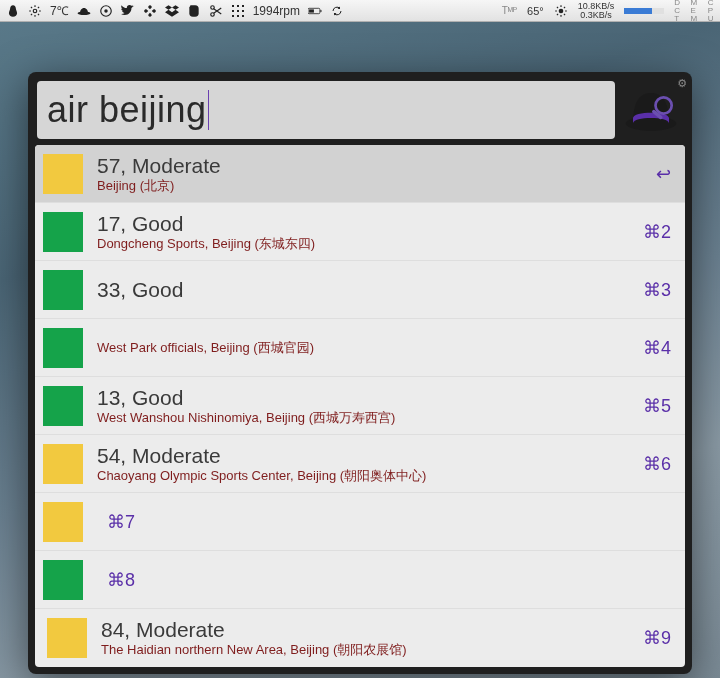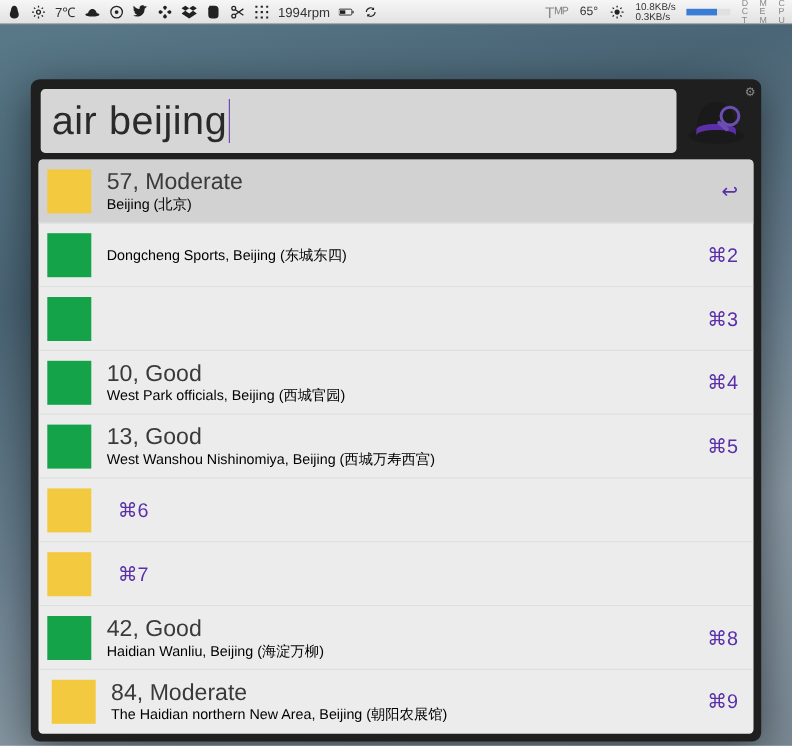--- a/index.html
+++ b/index.html
@@ -18,21 +18,21 @@
     align-items: center;
     justify-content: space-between;
     font-size: 12px;
     color: #333;
     padding: 0 6px;
   }
   .menubar-left, .menubar-right { display: flex; align-items: center; gap: 8px; }
   .menubar-right { gap: 10px; font-size: 11px; }
   .menubar .ico { width: 14px; height: 14px; display: inline-flex; align-items: center; justify-content: center; }
   .menubar .txt { white-space: nowrap; }
-  .netstack { display:flex; flex-direction:column; line-height:9px; font-size:9px; text-align:left;}
+  .netstack { display:flex; flex-direction:column; line-height:9px; font-size:9px; text-align:center;}
   .bluebar { width:40px; height:6px; background:linear-gradient(90deg,#3a7bd5 70%,#e0e0e0 70%); margin-top:1px;}
   .minicol { display:flex; flex-direction:column; line-height:8px; font-size:8px; color:#888; letter-spacing:0.5px;}
 
   
   .alfred {
     position: absolute;
     top: 72px;
     left: 28px;
     width: 664px;
     background: #1f1f1f;
@@ -85,21 +85,21 @@
   }
   .result:last-child { border-bottom: none; padding-left: 12px; }
   .result.selected { background: #d2d2d2; }
   .swatch {
     width: 40px; height: 40px; flex: 0 0 40px; margin-right: 14px;
   }
   .swatch.green { background: #15a34a; }
   .swatch.yellow { background: #f2c93f; }
   .lines { flex: 1; min-width: 0; }
   .title-line { font-size: 21px; color: #3a3a3a; line-height: 1.1; font-weight: 400;}
-  .sub-line { font-size: 13px; color: #000000; line-height: 1.2; margin-top:1px; white-space: nowrap; overflow:hidden; text-overflow:ellipsis;}
+  .sub-line { font-size: 13px; color: #7f1d1d; line-height: 1.2; margin-top:1px; white-space: nowrap; overflow:hidden; text-overflow:ellipsis;}
   .shortcut { color: #5a2fa8; font-size: 18px; font-weight: 400; flex:0 0 auto; margin-left:10px;}
   .shortcut.enter { font-size: 18px; }
 </style>
 </head>
 <body>
 
 <div class="menubar">
   <div class="menubar-left">
     <span class="ico">
       <svg viewBox="0 0 24 24" width="14" height="14">
@@ -176,21 +176,21 @@
         </svg>
     </span>
     <span class="ico">
       <svg viewBox="0 0 24 24" width="12" height="12">
           <path fill="none" stroke="#222" stroke-width="2" d="M4 12a8 8 0 0 1 14-5M20 12a8 8 0 0 1-14 5"></path>
           <path fill="#222" d="M18 3v5h-5zM6 21v-5h5z"></path>
         </svg>
     </span>
   </div>
   <div class="menubar-right">
-    <span class="txt" style="font-size:14px;color:#888">Tᴹᴾ</span>
+    <span class="txt" style="font-size:10px;color:#888">Tᴹᴾ</span>
     <span class="txt">65°</span>
     <span class="ico">
       <svg viewBox="0 0 24 24" width="14" height="14">
           <circle cx="12" cy="12" r="4" fill="#222"></circle>
           <g stroke="#222" stroke-width="2">
             <path d="M12 2v3M12 19v3M2 12h3M19 12h3M5 5l2 2M17 17l2 2M19 5l-2 2M7 17l-2 2"></path>
           </g>
         </svg>
     </span>
     <div class="netstack">
@@ -240,60 +240,61 @@
         <div class="swatch yellow"></div>
         <div class="lines">
           <div class="title-line">57, Moderate</div>
           <div class="sub-line">Beijing (北京)</div>
         </div>
         <div class="shortcut enter">↩</div>
       </div>
       <div class="result">
         <div class="swatch green"></div>
         <div class="lines">
+          <div class="title-line">17, Good</div>
           <div class="sub-line">Dongcheng Sports, Beijing (东城东四)</div>
         </div>
         <div class="shortcut">⌘2</div>
       </div>
       <div class="result">
         <div class="swatch green"></div>
         <div class="lines">
+          <div class="title-line">33, Good</div>
         </div>
         <div class="shortcut">⌘3</div>
       </div>
       <div class="result">
         <div class="swatch green"></div>
         <div class="lines">
-          <div class="title-line">10, Good</div>
           <div class="sub-line">West Park officials, Beijing (西城官园)</div>
         </div>
         <div class="shortcut">⌘4</div>
       </div>
       <div class="result">
         <div class="swatch green"></div>
         <div class="lines">
           <div class="title-line">13, Good</div>
           <div class="sub-line">West Wanshou Nishinomiya, Beijing (西城万寿西宫)</div>
         </div>
         <div class="shortcut">⌘5</div>
       </div>
       <div class="result">
         <div class="swatch yellow"></div>
+        <div class="lines">
+          <div class="title-line">54, Moderate</div>
+          <div class="sub-line">Chaoyang Olympic Sports Center, Beijing (朝阳奥体中心)</div>
+        </div>
         <div class="shortcut">⌘6</div>
       </div>
       <div class="result">
         <div class="swatch yellow"></div>
         <div class="shortcut">⌘7</div>
       </div>
       <div class="result">
         <div class="swatch green"></div>
-        <div class="lines">
-          <div class="title-line">42, Good</div>
-          <div class="sub-line">Haidian Wanliu, Beijing (海淀万柳)</div>
-        </div>
         <div class="shortcut">⌘8</div>
       </div>
       <div class="result">
         <div class="swatch yellow"></div>
         <div class="lines">
           <div class="title-line">84, Moderate</div>
           <div class="sub-line">The Haidian northern New Area, Beijing (朝阳农展馆)</div>
         </div>
         <div class="shortcut">⌘9</div>
       </div>

